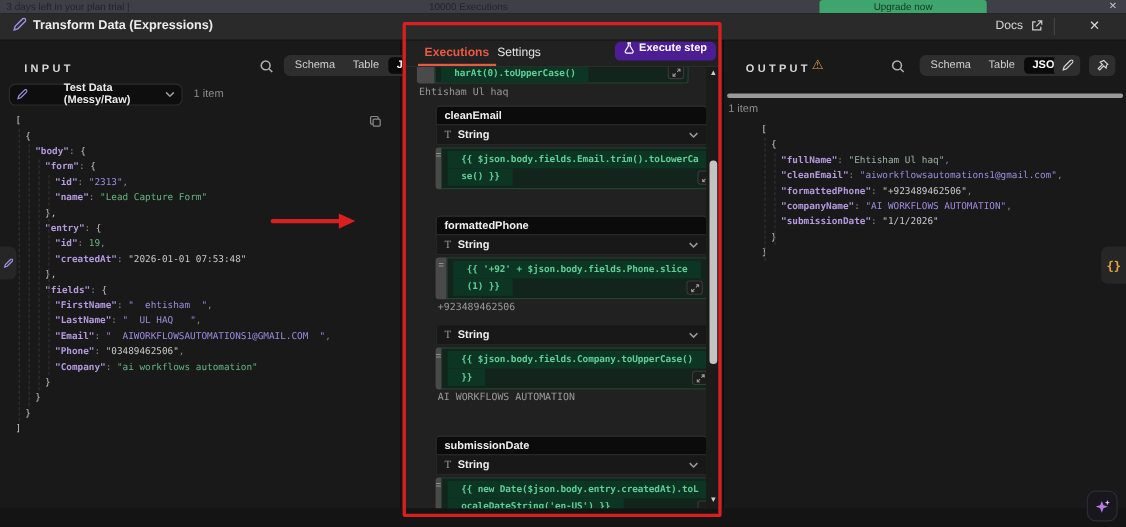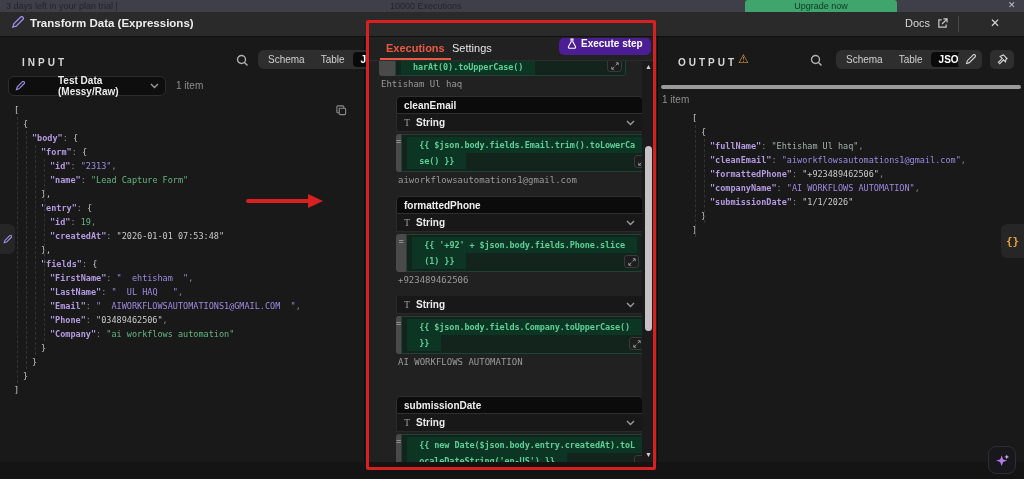--- a/index.html
+++ b/index.html
@@ -266,21 +266,20 @@
       <div class="f-code">
         <span class="code-line l1">{{ $json.body.fields.Email.trim().toLowerCa</span>
         <span class="code-line l2">se() }}</span>
         <span class="expand-btn">
           <svg width="8" height="8" viewBox="0 0 10 10">
                       <path d="M1 6V9h3M9 4V1H6M9 1L5.8 4.2M1 9l3.2-3.2" fill="none" stroke="#9a9a9a" stroke-width="1.2"></path>
                     </svg>
         </span>
       </div>
     </div>
-    <div class="f-result">aiworkflowsautomations1@gmail.com</div>
   </div>
 
   <div class="field-card" style="top: 135px;">
     <div class="f-name"><span class="f-name-text">formattedPhone</span></div>
     <div class="f-type">
       <span class="t-icon">T</span>
       <span class="f-type-text">String</span>
       <svg width="9" height="6" viewBox="0 0 9 6">
                   <path d="M1 1l3.5 3.5L8 1" fill="none" stroke="#9a9a9a" stroke-width="1.4"></path>
                 </svg>

